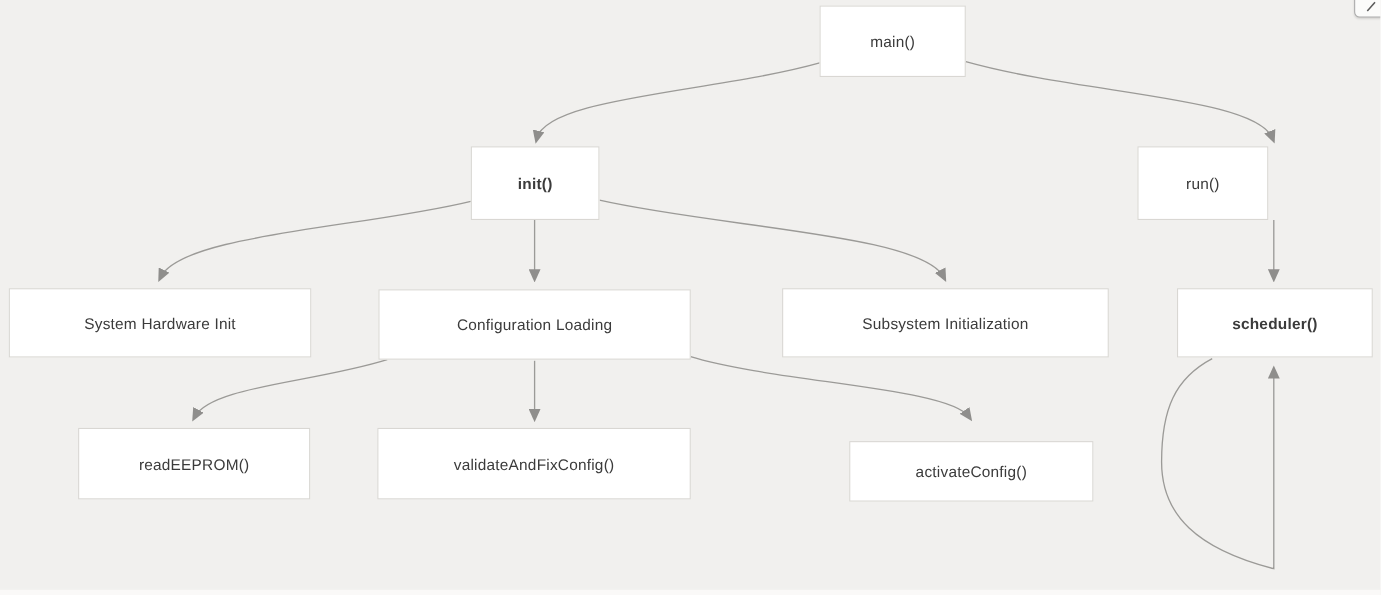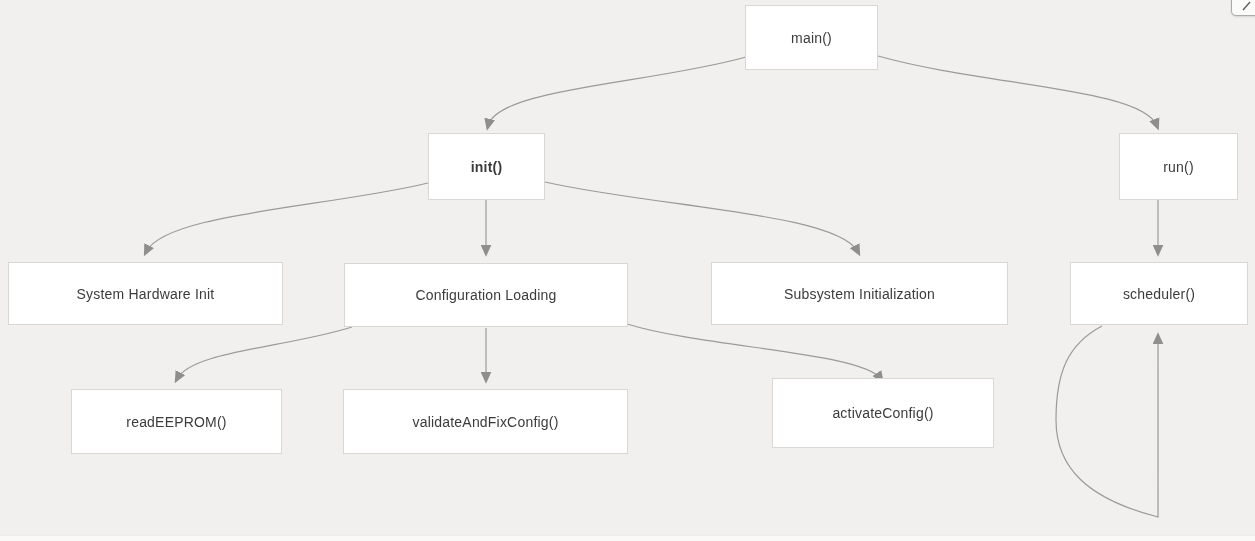--- a/index.html
+++ b/index.html
@@ -92,28 +92,28 @@
         <path d="M 486 328 L 486 379" class="edge" marker-end="url(#arrowhead)"></path>
         <path d="M 627 324 C 705 348, 862 352, 881 379" class="edge" marker-end="url(#arrowhead)"></path>
         <path d="M 1158 200 L 1158 252" class="edge" marker-end="url(#arrowhead)"></path>
         <path d="M 1102 326 C 1068 344, 1056 372, 1056 420 C 1056 468, 1088 499, 1158 517 L 1158 337" class="edge" marker-end="url(#arrowhead)"></path>
       </g>
   </svg>
 
   <div id="node-layer">
       <div class="node" style="left: 745px; top: 5px; width: 133px; height: 65px;">main()</div>
       <div class="node" style="left: 428px; top: 133px; width: 117px; height: 67px; font-weight: bold;">init()</div>
-      <div class="node" style="left: 1119px; top: 133px; width: 119px; height: 67px;">run()</div>
+      <div class="node" style="left: 1034px; top: 133px; width: 119px; height: 67px;">run()</div>
       <div class="node" style="left: 8px; top: 262px; width: 275px; height: 63px;">System Hardware Init</div>
       <div class="node" style="left: 344px; top: 263px; width: 284px; height: 64px;">Configuration Loading</div>
       <div class="node" style="left: 711px; top: 262px; width: 297px; height: 63px;">Subsystem Initialization</div>
-      <div class="node" style="left: 1070px; top: 262px; width: 178px; height: 63px;">scheduler()</div>
+      <div class="node" style="left: 1070px; top: 262px; width: 178px; height: 63px; font-weight: bold;">scheduler()</div>
       <div class="node" style="left: 71px; top: 389px; width: 211px; height: 65px;">readEEPROM()</div>
       <div class="node" style="left: 343px; top: 389px; width: 285px; height: 65px;">validateAndFixConfig()</div>
-      <div class="node" style="left: 772px; top: 378px; width: 222px; height: 70px;">activateConfig()</div>
+      <div class="node" style="left: 772px; top: 401px; width: 222px; height: 55px;">activateConfig()</div>
     </div>
 
   <div class="corner-btn">
     <svg width="16" height="16" viewBox="0 0 16 16">
       <path d="M 5 13 L 12 5" stroke="#5a5a5a" stroke-width="1.4" fill="none"></path>
     </svg>
   </div>
 
   <div class="bottom-strip"></div>
 

